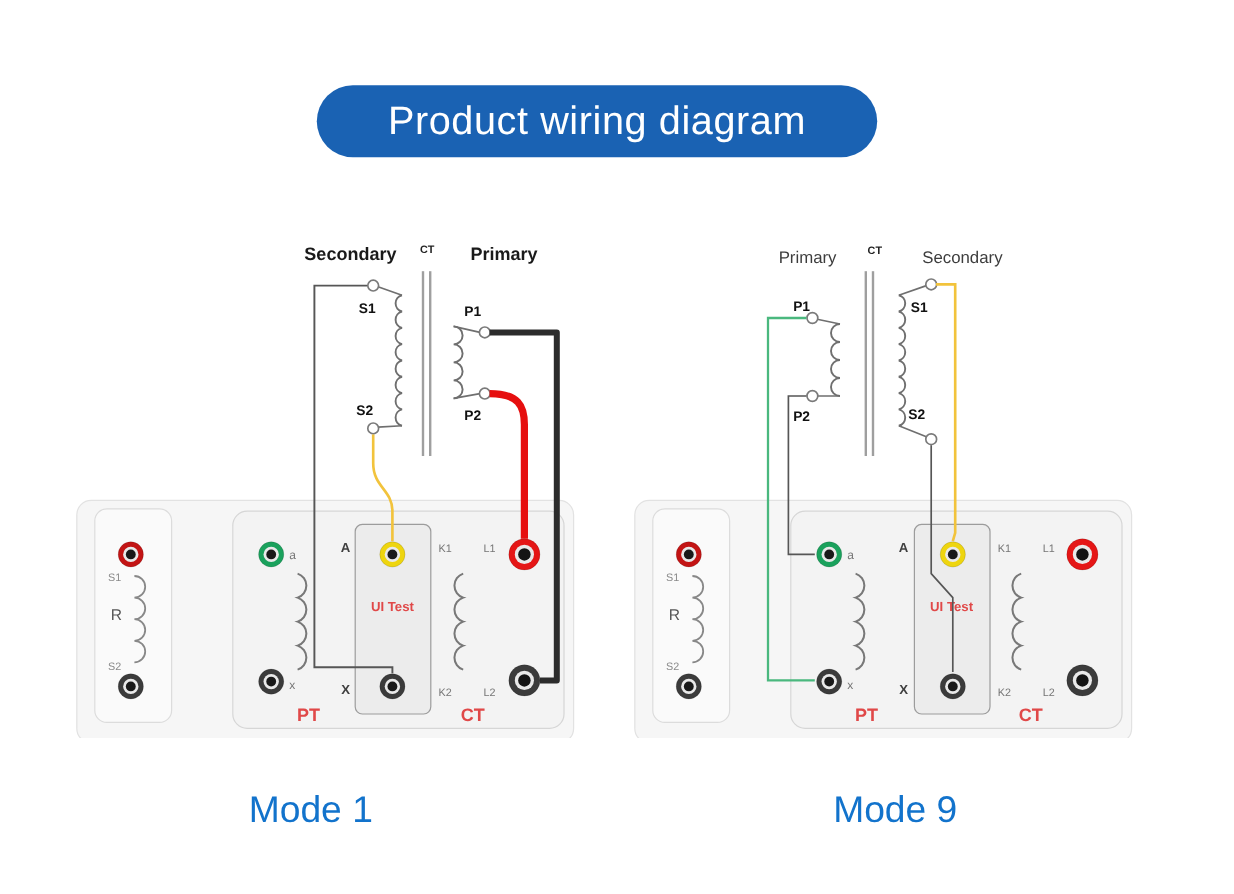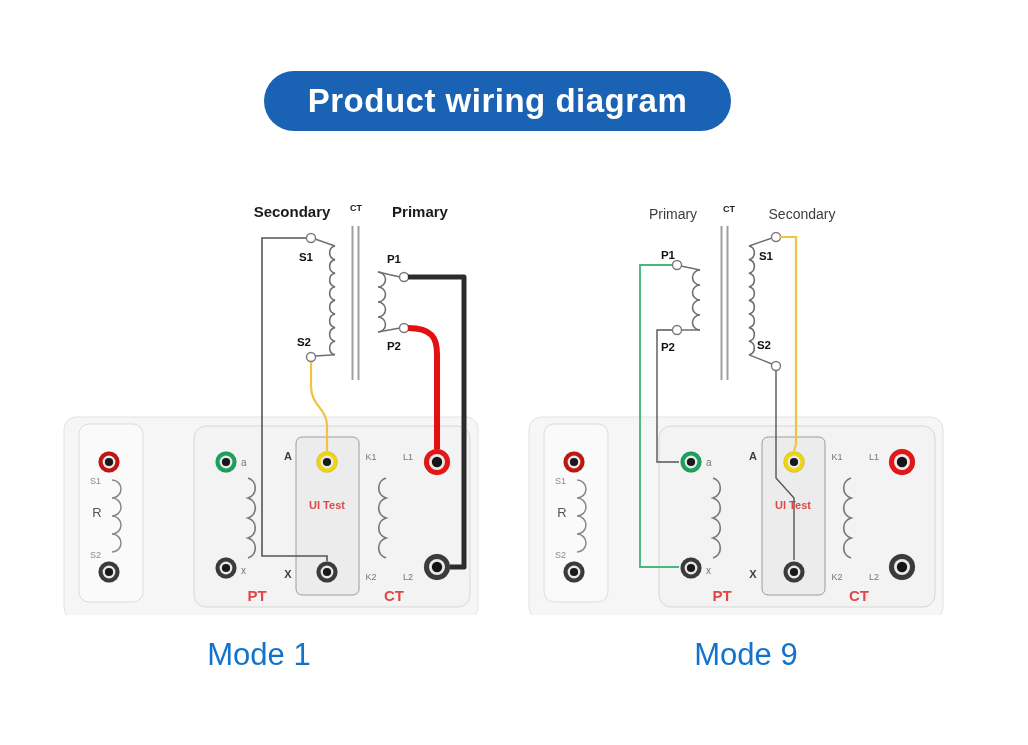--- a/index.html
+++ b/index.html
@@ -6,25 +6,25 @@
   html,body { background:#ffffff; }
   body {
     width:1028px; height:745px;
     font-family:"Liberation Sans", sans-serif;
     position:relative; overflow:hidden;
   }
   .stage { position:absolute; left:0; top:0; width:1028px; height:745px; background:#ffffff; }
   .banner {
     position:absolute; left:264px; top:71px; width:467px; height:60px;
     background:#1a62b3; border-radius:30px;
-    color:#ffffff; font-size:33px; font-weight:700;
+    color:#ffffff; font-size:33px; font-weight:400;
     text-align:center; line-height:60px; letter-spacing:0.5px;
   }
   .mode-caption {
-    position:absolute; top:637px; width:220px; text-align:center;
+    position:absolute; top:657px; width:220px; text-align:center;
     font-size:31px; font-weight:500; color:#1273cc;
   }
   #caption1 { left:149px; }
   #caption2 { left:636px; }
   svg.diagram { position:absolute; }
   #svg-mode1 { left:60px; top:190px; }
   #svg-mode2 { left:525px; top:190px; }
   svg text { font-family:"Liberation Sans", sans-serif; }
 </style>
 </head>

